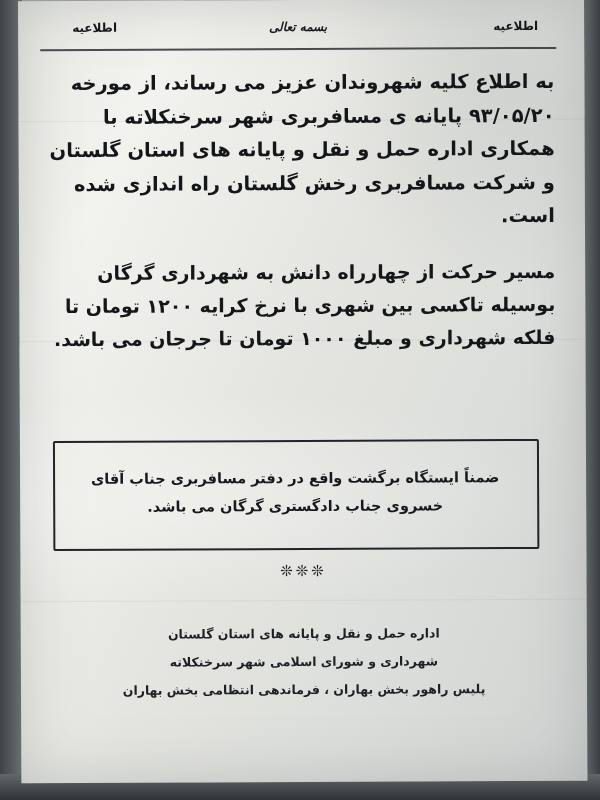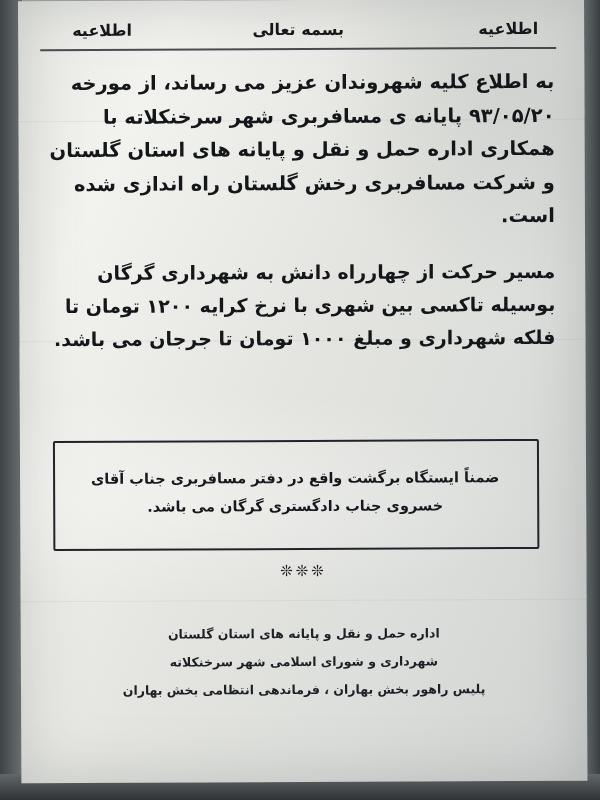--- a/index.html
+++ b/index.html
@@ -73,32 +73,33 @@
     top: 20px;
     left: 30px;
     width: 500px;
     height: 26px;
   }
   #header-row .hdr {
     position: absolute;
     top: 0;
     font-weight: bold;
     color: #15181b;
-    font-size: 16px;
+    font-size: 12px;
     direction: rtl;
   }
   #hdr-right { right: 10px; }
   #hdr-left { left: 24px; top: 3px; }
   #hdr-center {
     left: 50%;
     transform: translateX(-50%);
     font-size: 11px;
     font-weight: normal;
     color: #2b2f33;
     top: 6px;
+    font-style: italic;
   }
   #rule-top {
     position: absolute;
     top: 48px;
     left: 22px;
     width: 516px;
     height: 2px;
     background: #2c3034;
     opacity: 0.85;
   }

